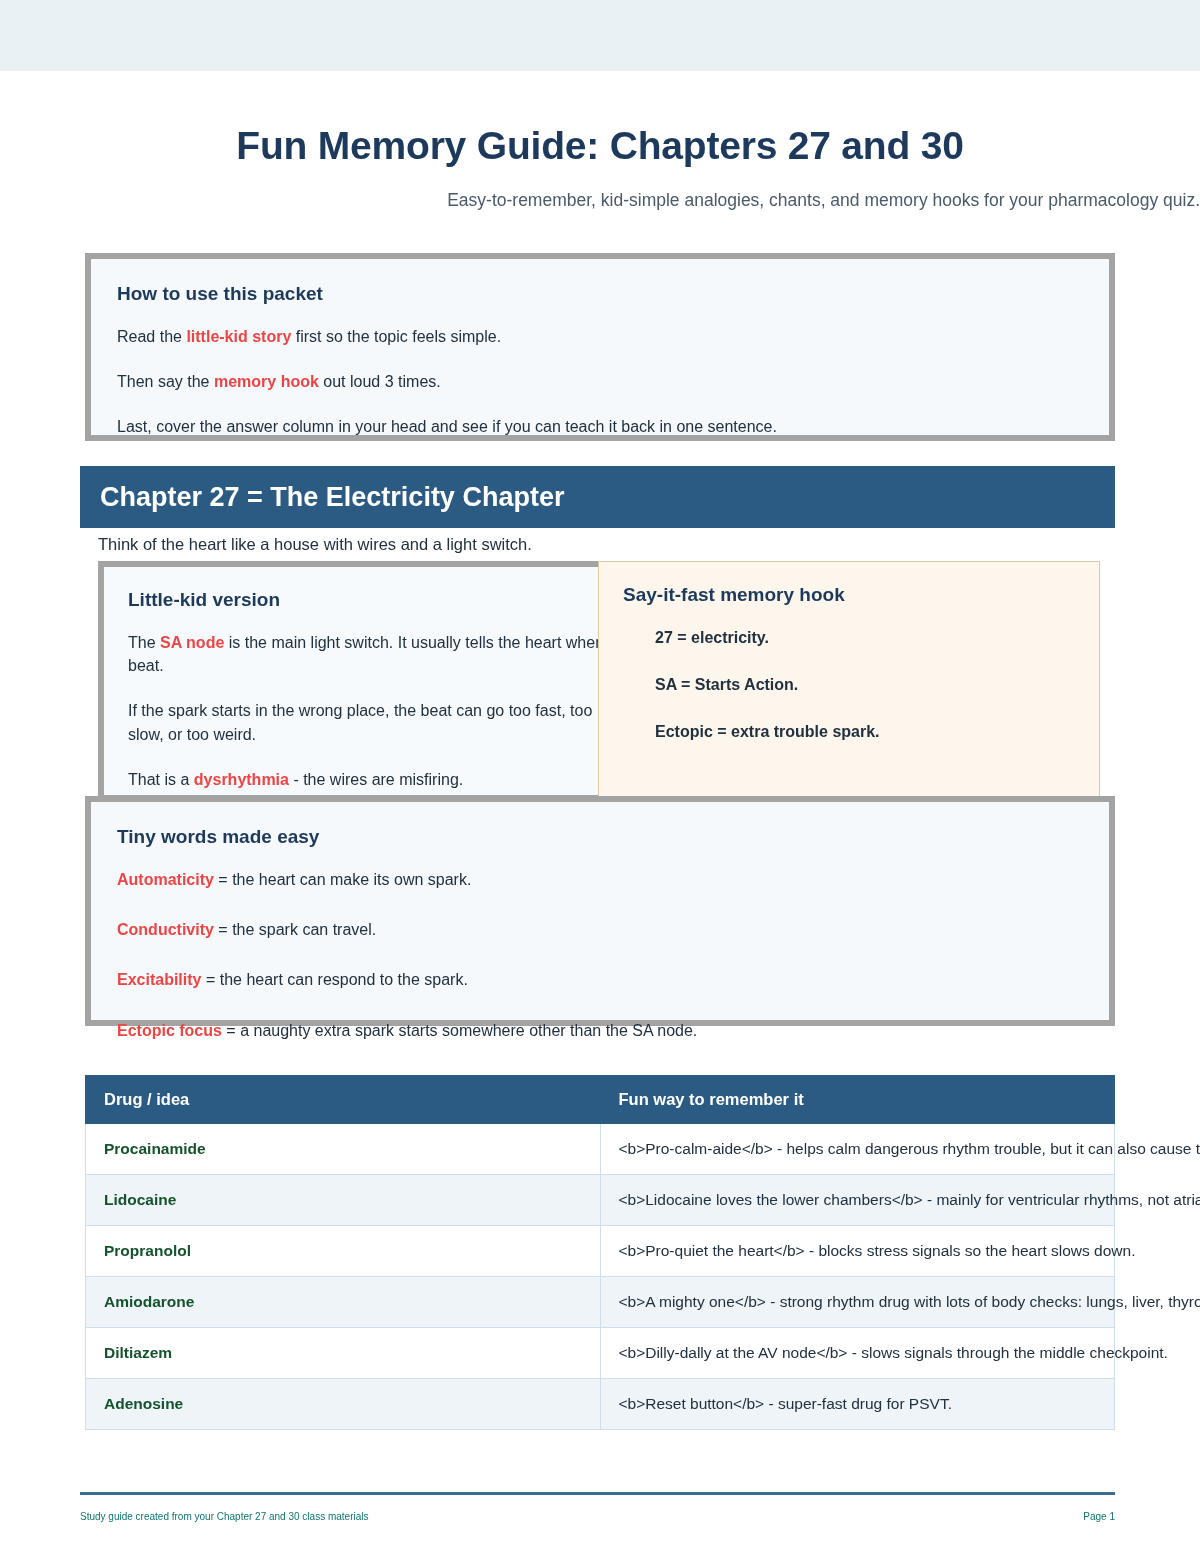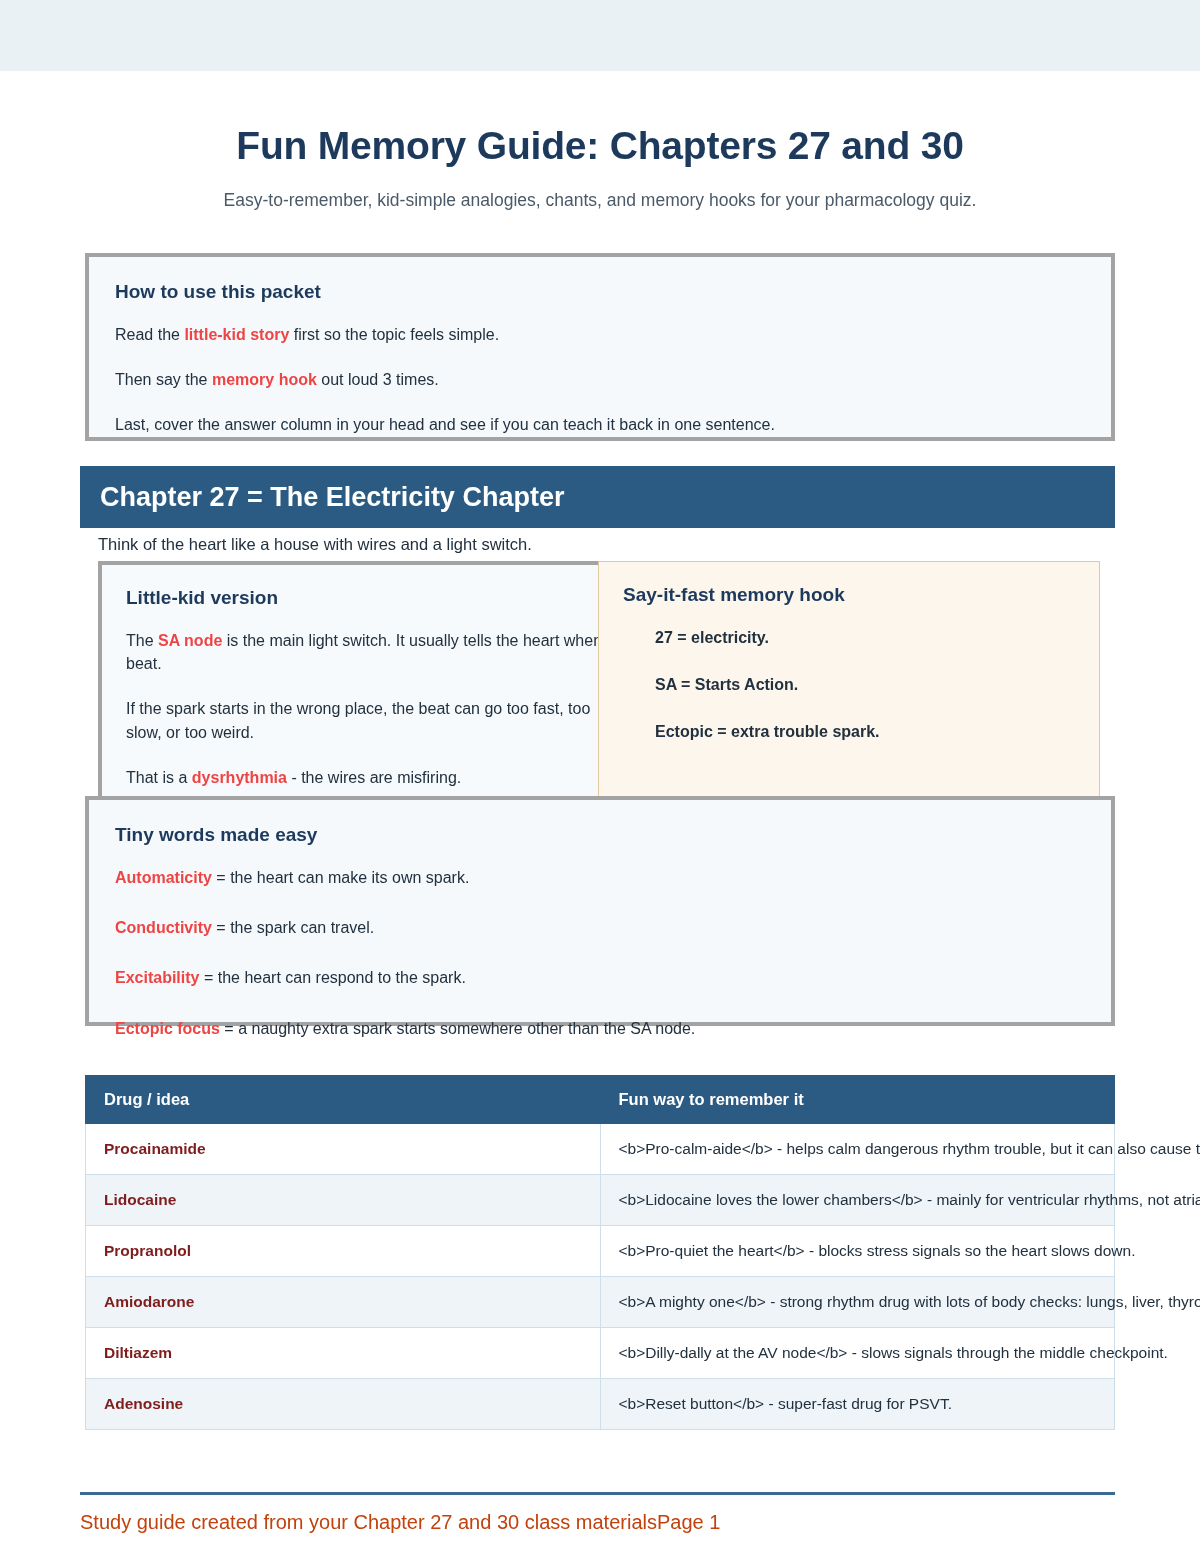--- a/index.html
+++ b/index.html
@@ -36,33 +36,33 @@
   .title {
     text-align: center;
     font-size: 39px;
     font-weight: bold;
     color: #1d3a5c;
     letter-spacing: -0.2px;
     margin: 53px 0 0 0;
     line-height: 1.15;
   }
   .subtitle {
-    text-align: center;
+    text-align: right;
     font-size: 17.5px;
     color: #4a5a68;
     margin: 20px 0 0 0;
     line-height: 1.3;
   }
 
   
   .callout {
     position: absolute;
     box-sizing: border-box;
     background: #f5f9fc;
-    border: 4px solid #a3a3a3;
+    border: 6px solid #a3a3a3;
   }
   .callout h3, .box-h {
     font-size: 19px;
     font-weight: bold;
     color: #1d3a5c;
     margin: 0 0 20px 0;
   }
   .callout p, .box-p {
     font-size: 16px;
     line-height: 1.45;
@@ -144,36 +144,37 @@
     font-size: 15.5px;
     color: #22313f;
     padding: 16px 18px;
     border: 1px solid #cfdfea;
     vertical-align: middle;
     white-space: nowrap;
     overflow: visible;
   }
   .drug-table td.col-drug {
     font-weight: bold;
-    color: #7f1d1d;
+    color: #14532d;
     width: 212px;
   }
   .drug-table tbody tr:nth-child(odd) { background: #ffffff; }
   .drug-table tbody tr:nth-child(even) { background: #eef4f8; }
 
   
   .footer {
     position: absolute;
     left: 80px; top: 1421px;
     width: 1035px;
     border-top: 3px solid #3c6a93;
     padding-top: 16px;
     display: flex;
-    font-size: 20px;
-    color: #c2410c;
+    justify-content: space-between;
+    font-size: 10px;
+    color: #0f766e;
   }
 </style>
 </head>
 <body>
 
 <div class="top-band"></div>
 
 <div class="page">
 
   <h1 class="title">Fun Memory Guide: Chapters 27 and 30</h1>

